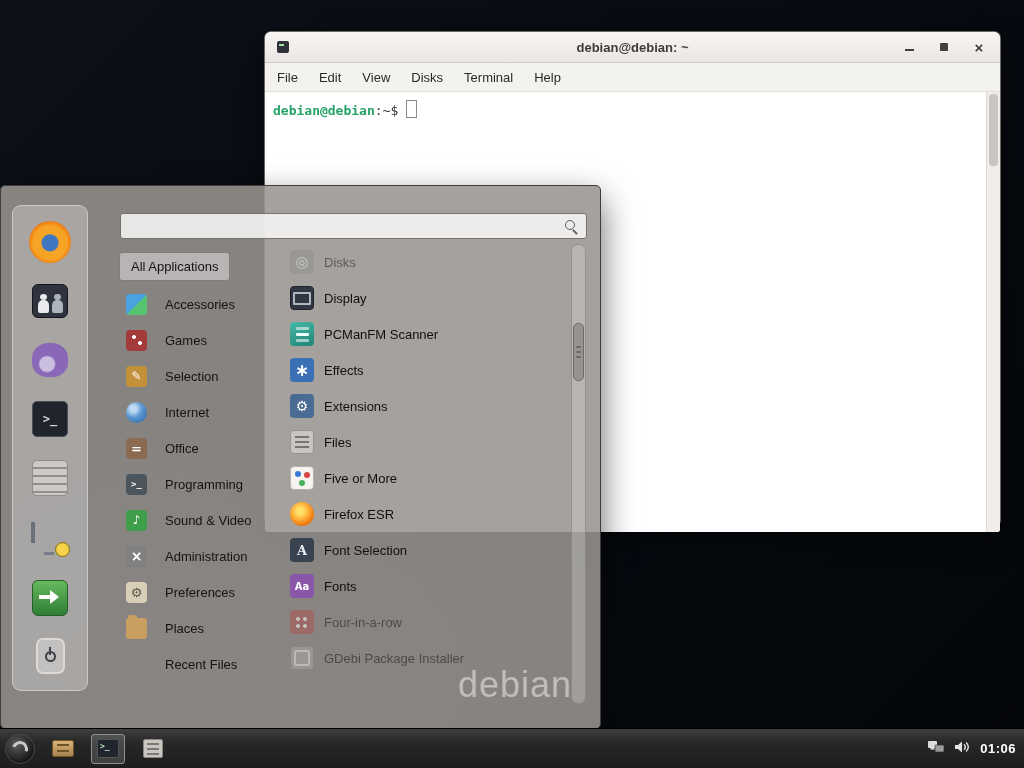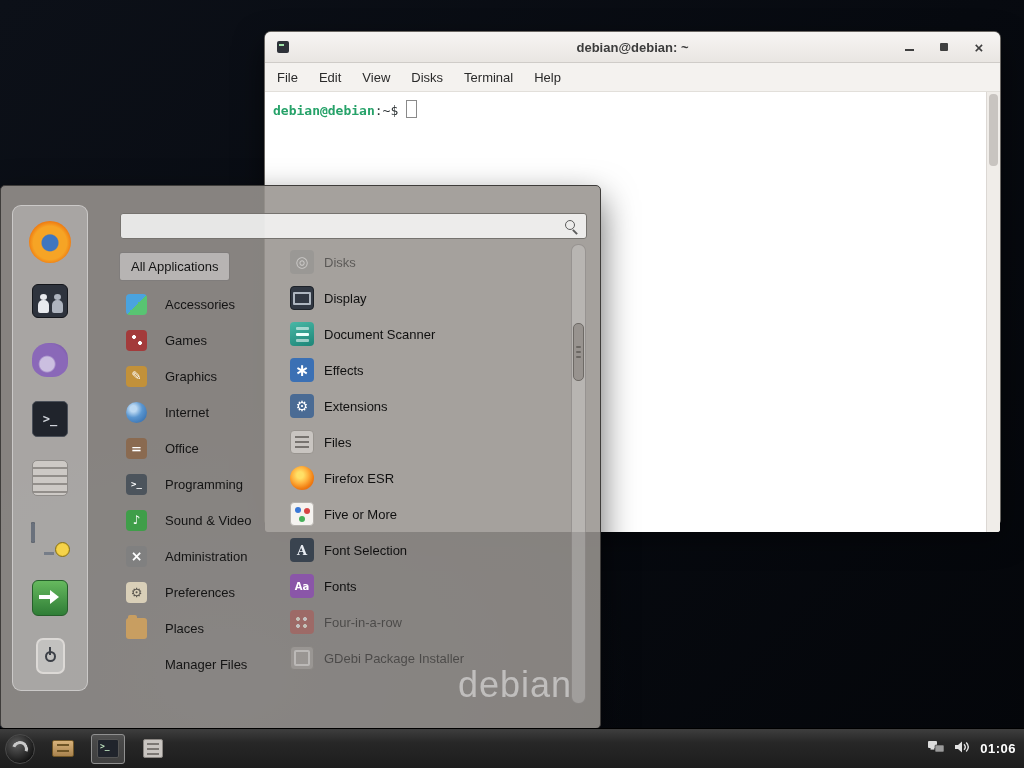--- a/index.html
+++ b/index.html
@@ -264,21 +264,21 @@
       <div class="cat-row">
           <span class="cic c-acc"></span>
           <span class="clabel">Accessories</span>
         </div>
       <div class="cat-row">
           <span class="cic c-games"></span>
           <span class="clabel">Games</span>
         </div>
       <div class="cat-row">
           <span class="cic c-graph"></span>
-          <span class="clabel">Graphics</span>
+          <span class="clabel">Selection</span>
         </div>
       <div class="cat-row">
           <span class="cic c-net"></span>
           <span class="clabel">Internet</span>
         </div>
       <div class="cat-row">
           <span class="cic c-office"></span>
           <span class="clabel">Office</span>
         </div>
       <div class="cat-row">
@@ -296,56 +296,56 @@
       <div class="cat-row">
           <span class="cic c-pref"></span>
           <span class="clabel">Preferences</span>
         </div>
       <div class="cat-row">
           <span class="cic c-places"></span>
           <span class="clabel">Places</span>
         </div>
       <div class="cat-row">
           <span class="cic c-none"></span>
-          <span class="clabel">Manager Files</span>
+          <span class="clabel">Recent Files</span>
         </div>
     </div>
 
     <div class="app-col">
       <div class="app-row dim">
           <span class="aic a-disks"></span>
           <span class="alabel">Disks</span>
         </div>
       <div class="app-row">
           <span class="aic a-display"></span>
           <span class="alabel">Display</span>
         </div>
       <div class="app-row">
           <span class="aic a-scan"></span>
-          <span class="alabel">Document Scanner</span>
+          <span class="alabel">PCManFM Scanner</span>
         </div>
       <div class="app-row">
           <span class="aic a-effects"></span>
           <span class="alabel">Effects</span>
         </div>
       <div class="app-row">
           <span class="aic a-ext"></span>
           <span class="alabel">Extensions</span>
         </div>
       <div class="app-row">
           <span class="aic a-files"></span>
           <span class="alabel">Files</span>
         </div>
       <div class="app-row">
+          <span class="aic a-five"></span>
+          <span class="alabel">Five or More</span>
+        </div>
+      <div class="app-row">
           <span class="aic a-firefox"></span>
           <span class="alabel">Firefox ESR</span>
-        </div>
-      <div class="app-row">
-          <span class="aic a-five"></span>
-          <span class="alabel">Five or More</span>
         </div>
       <div class="app-row">
           <span class="aic a-fontsel"></span>
           <span class="alabel">Font Selection</span>
         </div>
       <div class="app-row">
           <span class="aic a-fonts"></span>
           <span class="alabel">Fonts</span>
         </div>
       <div class="app-row dim">

